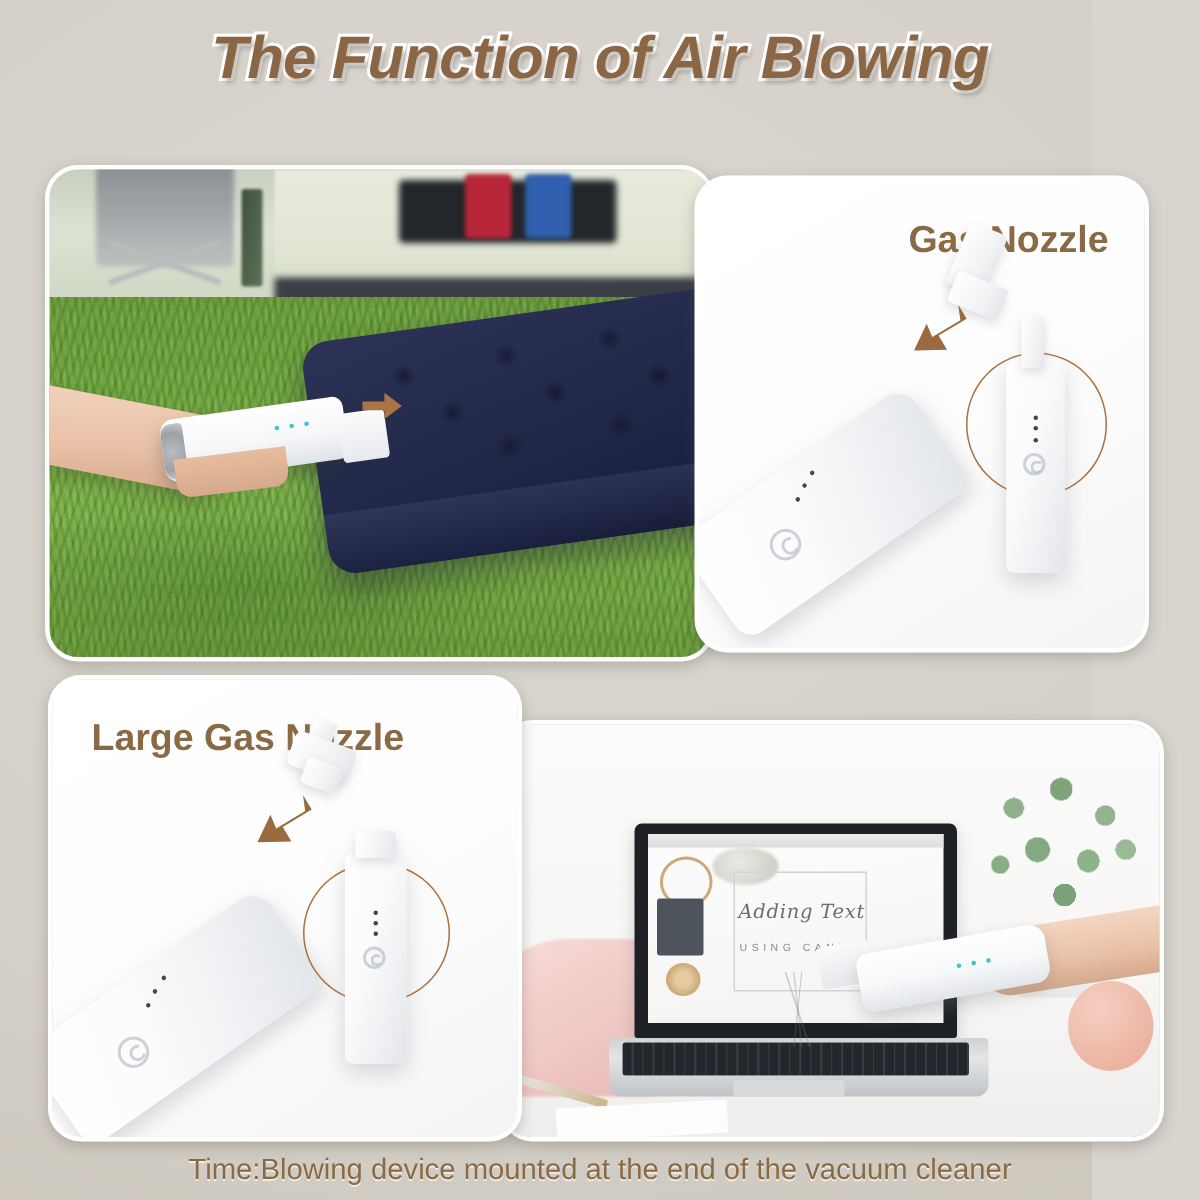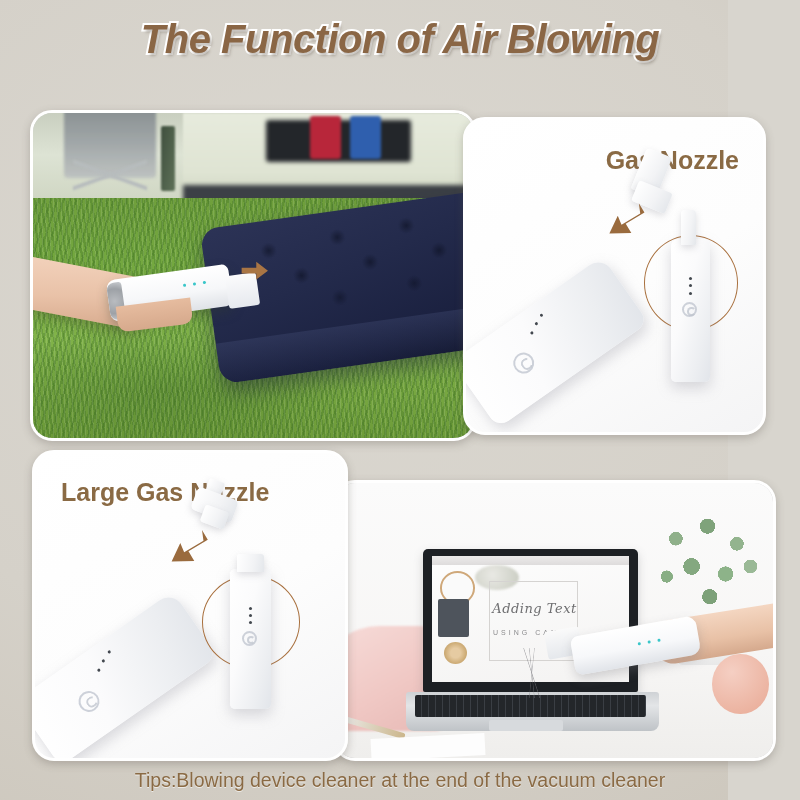--- a/index.html
+++ b/index.html
@@ -451,15 +451,15 @@
       <div class="desk-dev">
         <span class="mini-led" style="left:52%;top:44%;"></span>
         <span class="mini-led" style="left:60%;top:44%;"></span>
         <span class="mini-led" style="left:68%;top:44%;"></span>
       </div>
       <div class="pencil"></div>
       <div class="paper"></div>
     </div>
   </div>
 
-  <div class="tips">Tips:Blowing device cleaner at the end of the vacuum cleaner</div>
+  <div class="tips">Time:Blowing device mounted at the end of the vacuum cleaner</div>
 
 </div>
 
 </body></html>

